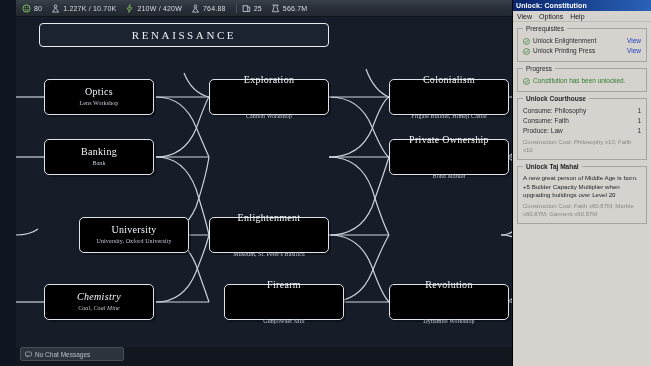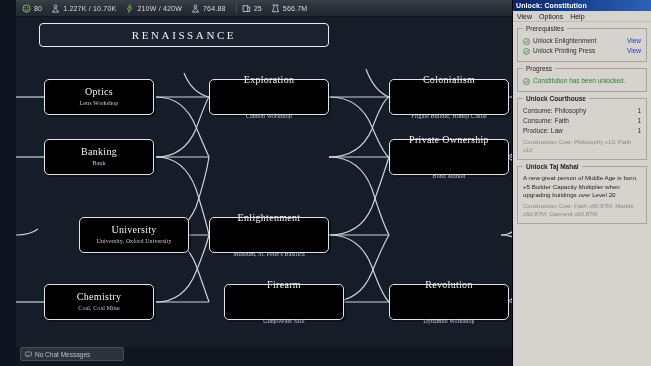--- a/index.html
+++ b/index.html
@@ -314,21 +314,21 @@
 
       <div class="node" style="left:28px;  top:200px;margin-left:35px;">
         <span class="node-title">University</span>
         <span class="node-sub">University, Oxford University</span>
       </div>
       <div class="node wide" style="left:193px; top:200px;justify-content:center;">
         <span class="node-title">Enlightenment</span>
         <span class="node-sub">Museum, St. Peter's Basilica</span>
       </div>
 
-      <div class="node" style="left:28px;  top:267px;">
+      <div class="node" style="left:28px;  top:267px;font-style:italic;">
         <span class="node-title">Chemistry</span>
         <span class="node-sub">Coal, Coal Mine</span>
       </div>
       <div class="node wide" style="left:193px; top:267px;margin-left:15px;">
         <span class="node-title">Firearm</span>
         <span class="node-sub">Gunpowder Mill</span>
       </div>
       <div class="node wide" style="left:373px; top:267px;text-align:center;">
         <span class="node-title">Revolution</span>
         <span class="node-sub">Dynamite Workshop</span>

